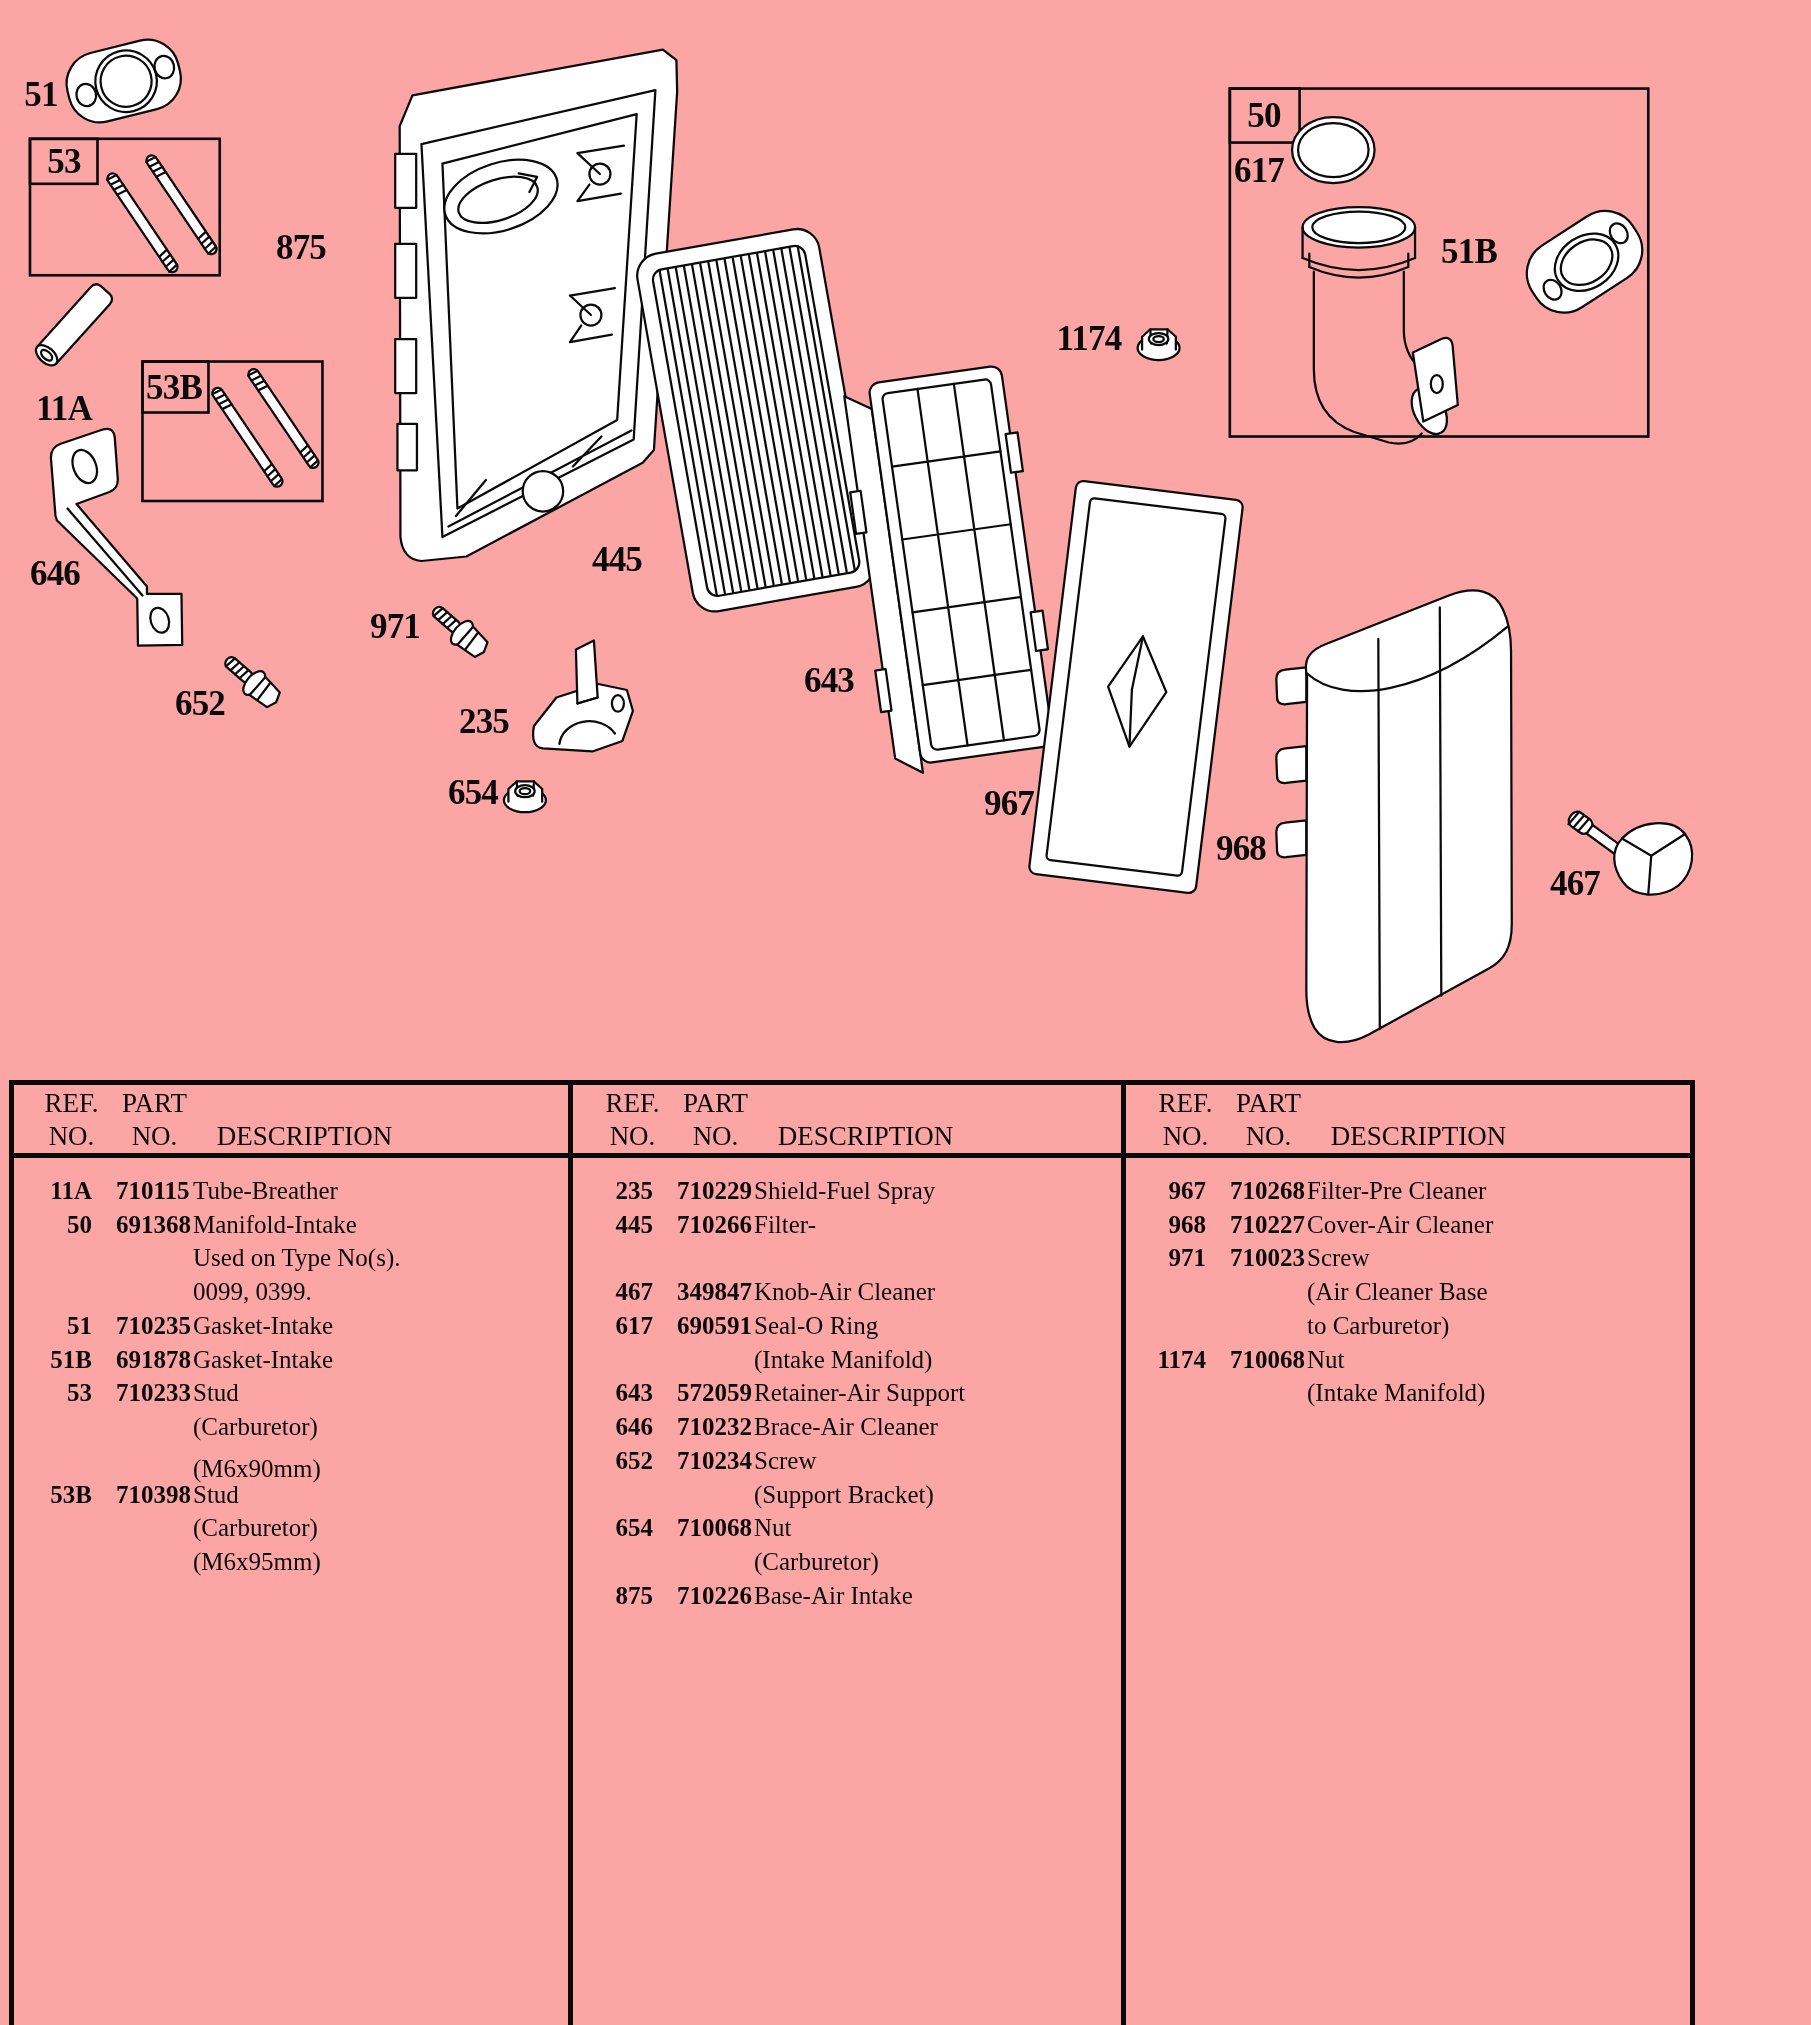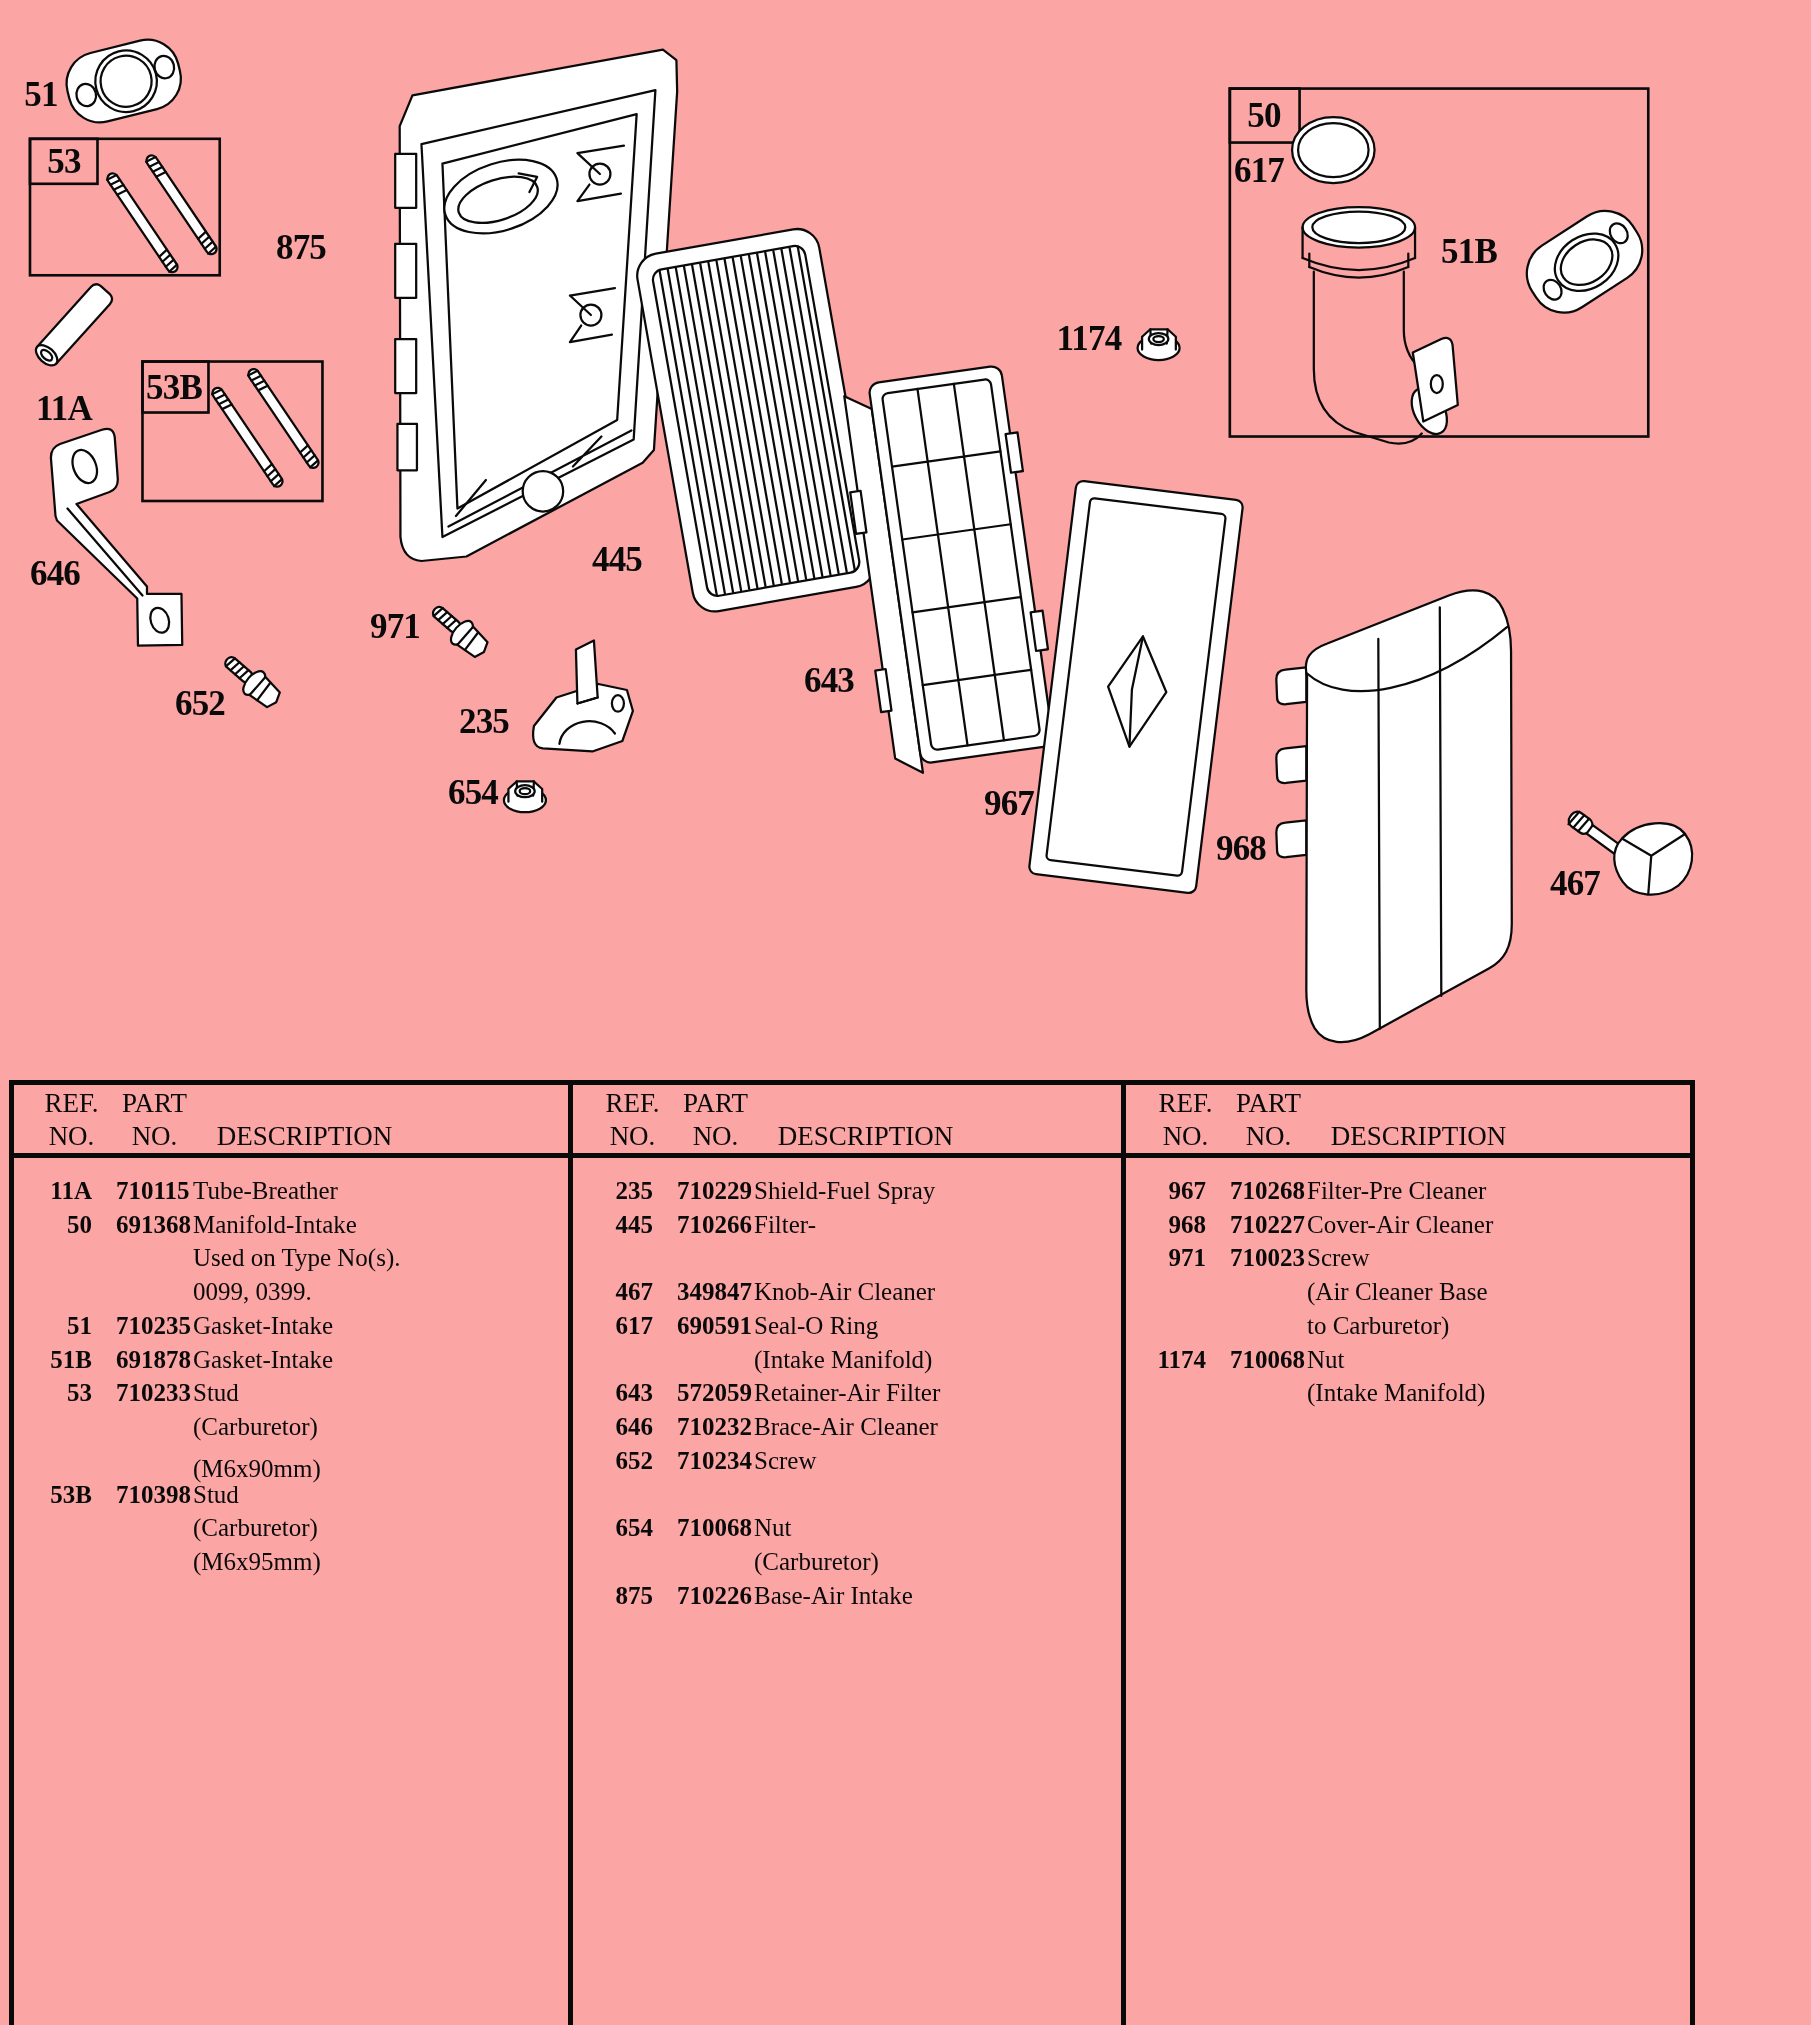--- a/index.html
+++ b/index.html
@@ -338,31 +338,34 @@
             <span class="t-ref">617</span>
             <span class="t-part">690591</span>
             <span class="t-desc">Seal-O Ring</span>
           </div>
           <div class="tline" style="top: 263px;">
             <span class="t-desc">(Intake Manifold)</span>
           </div>
           <div class="tline" style="top: 296px;">
             <span class="t-ref">643</span>
             <span class="t-part">572059</span>
-            <span class="t-desc">Retainer-Air Filter</span>
+            <span class="t-desc">Retainer-Air Support</span>
           </div>
           <div class="tline" style="top: 330px;">
             <span class="t-ref">646</span>
             <span class="t-part">710232</span>
             <span class="t-desc">Brace-Air Cleaner</span>
           </div>
           <div class="tline" style="top: 364px;">
             <span class="t-ref">652</span>
             <span class="t-part">710234</span>
             <span class="t-desc">Screw</span>
+          </div>
+          <div class="tline" style="top: 398px;">
+            <span class="t-desc">(Support Bracket)</span>
           </div>
           <div class="tline" style="top: 431px;">
             <span class="t-ref">654</span>
             <span class="t-part">710068</span>
             <span class="t-desc">Nut</span>
           </div>
           <div class="tline" style="top: 465px;">
             <span class="t-desc">(Carburetor)</span>
           </div>
           <div class="tline" style="top: 499px;">

